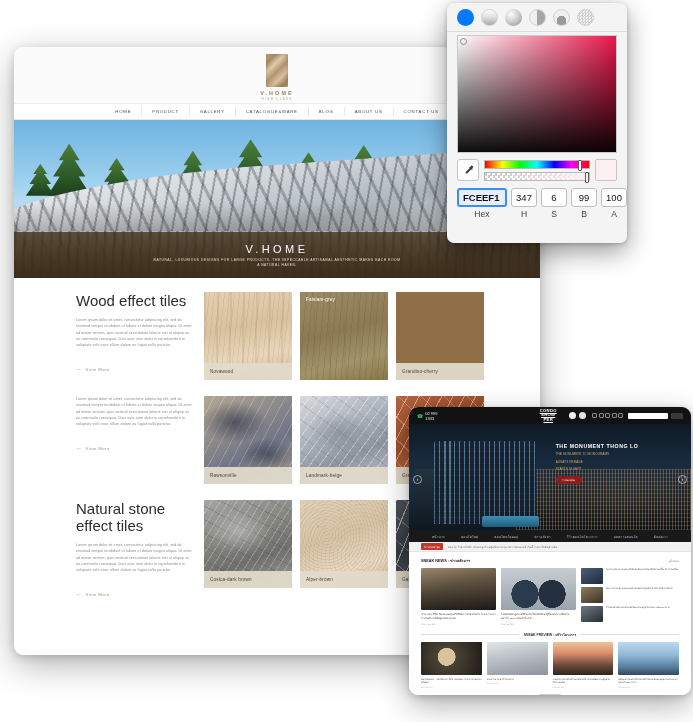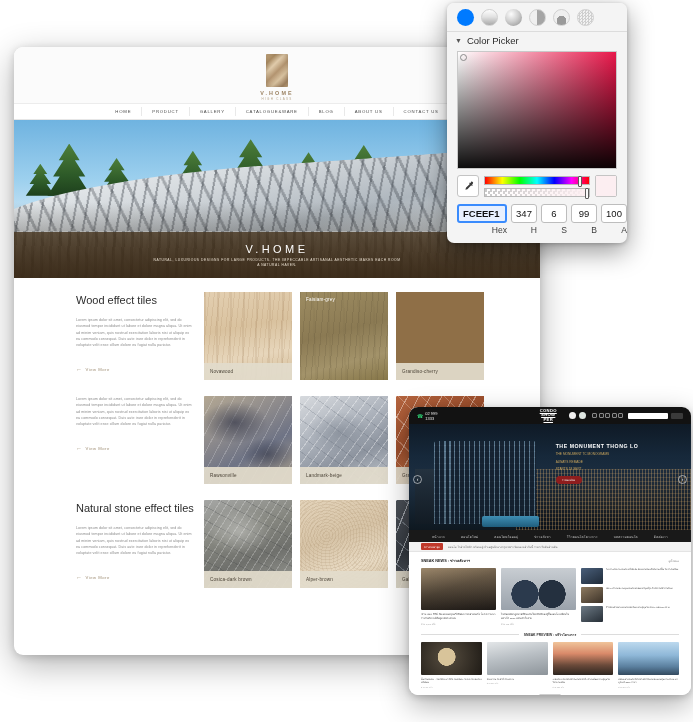--- a/index.html
+++ b/index.html
@@ -91,21 +91,21 @@
   .hero-sub {
     color:#e6dccd; font-size:3.3px; letter-spacing:0.55px; line-height:5px;
     text-align:center; margin-top:3px; max-width:250px;
   }
 
   
   .site-body { background:#fff; padding: 14px 0 0 0; }
   .prod-section { display:flex; padding: 0 0 0 0; margin-bottom: 16px; }
   .prod-left { width: 190px; padding-left: 62px; padding-right: 10px; }
   .prod-heading {
-    font-size: 11px; color:#2c2c2c; font-weight:400; line-height:17px;
+    font-size: 15px; color:#2c2c2c; font-weight:400; line-height:17px;
     margin-bottom: 8px;
   }
   .prod-desc {
     font-size: 3.6px; color:#8a8a8a; line-height:6.3px; letter-spacing:0.1px;
   }
   .view-more {
     margin-top: 18px; font-size:4.2px; color:#a08f76; letter-spacing:0.5px;
     display:flex; align-items:center; gap:3px;
   }
   .view-more .arrow { font-size:6px; color:#a08f76; }
@@ -254,21 +254,21 @@
     width: 22px; height: 22px; border:1px solid #c4c4c4; border-radius:2px;
     background:
       repeating-conic-gradient(#ffffff 0% 25%, #e3e3e3 0% 50%) ;
     background-size: 4px 4px;
     position:relative;
   }
   .swatch::after {
     content:''; position:absolute; inset:0; background:#fceef1;
   }
   .fields { margin: 7px 10px 0 10px; display:flex; gap:4px; }
-  .field { display:flex; flex-direction:column; align-items:flex-end; }
+  .field { display:flex; flex-direction:column; align-items:center; }
   .field input {
     font-family:"Liberation Sans", sans-serif;
     font-size: 9.5px; color:#111; text-align:center;
     background:#fff; border:1px solid #bdbdbd; border-radius:3px;
     height: 19px; padding: 0 2px; outline:none;
   }
   .field.hex input {
     width: 50px; border: 2px solid #3a8bfd; font-weight:700;
     background:#e8f0fe; text-align:left; padding-left:4px;
   }
@@ -545,24 +545,20 @@
 
     <div class="picker-modes">
       <div class="mode-btn mb-solid"></div>
       <div class="mode-btn mb-grad"></div>
       <div class="mode-btn mb-sphere"></div>
       <div class="mode-btn mb-half"></div>
       <div class="mode-btn mb-img"></div>
       <div class="mode-btn mb-noise"></div>
     </div>
 
-    <div class="picker-title">
-      <span class="tri">▼</span>
-      <span>Color Picker</span>
-    </div>
 
     <div class="sv-area">
       <div class="sv-handle"></div>
     </div>
 
     <div class="slider-row">
       <div class="eyedrop">
         <svg width="11" height="11" viewBox="0 0 16 16" aria-hidden="true">
           <path d="M11.5 1.2a2 2 0 0 1 2.8 2.8l-1.1 1.1 1 1-1.2 1.2-1-1-5.6 5.6-2.9.8.8-2.9 5.6-5.6-1-1L10.1 2l1 1 .4-.4z" fill="#3a3a3a"></path>
         </svg>

